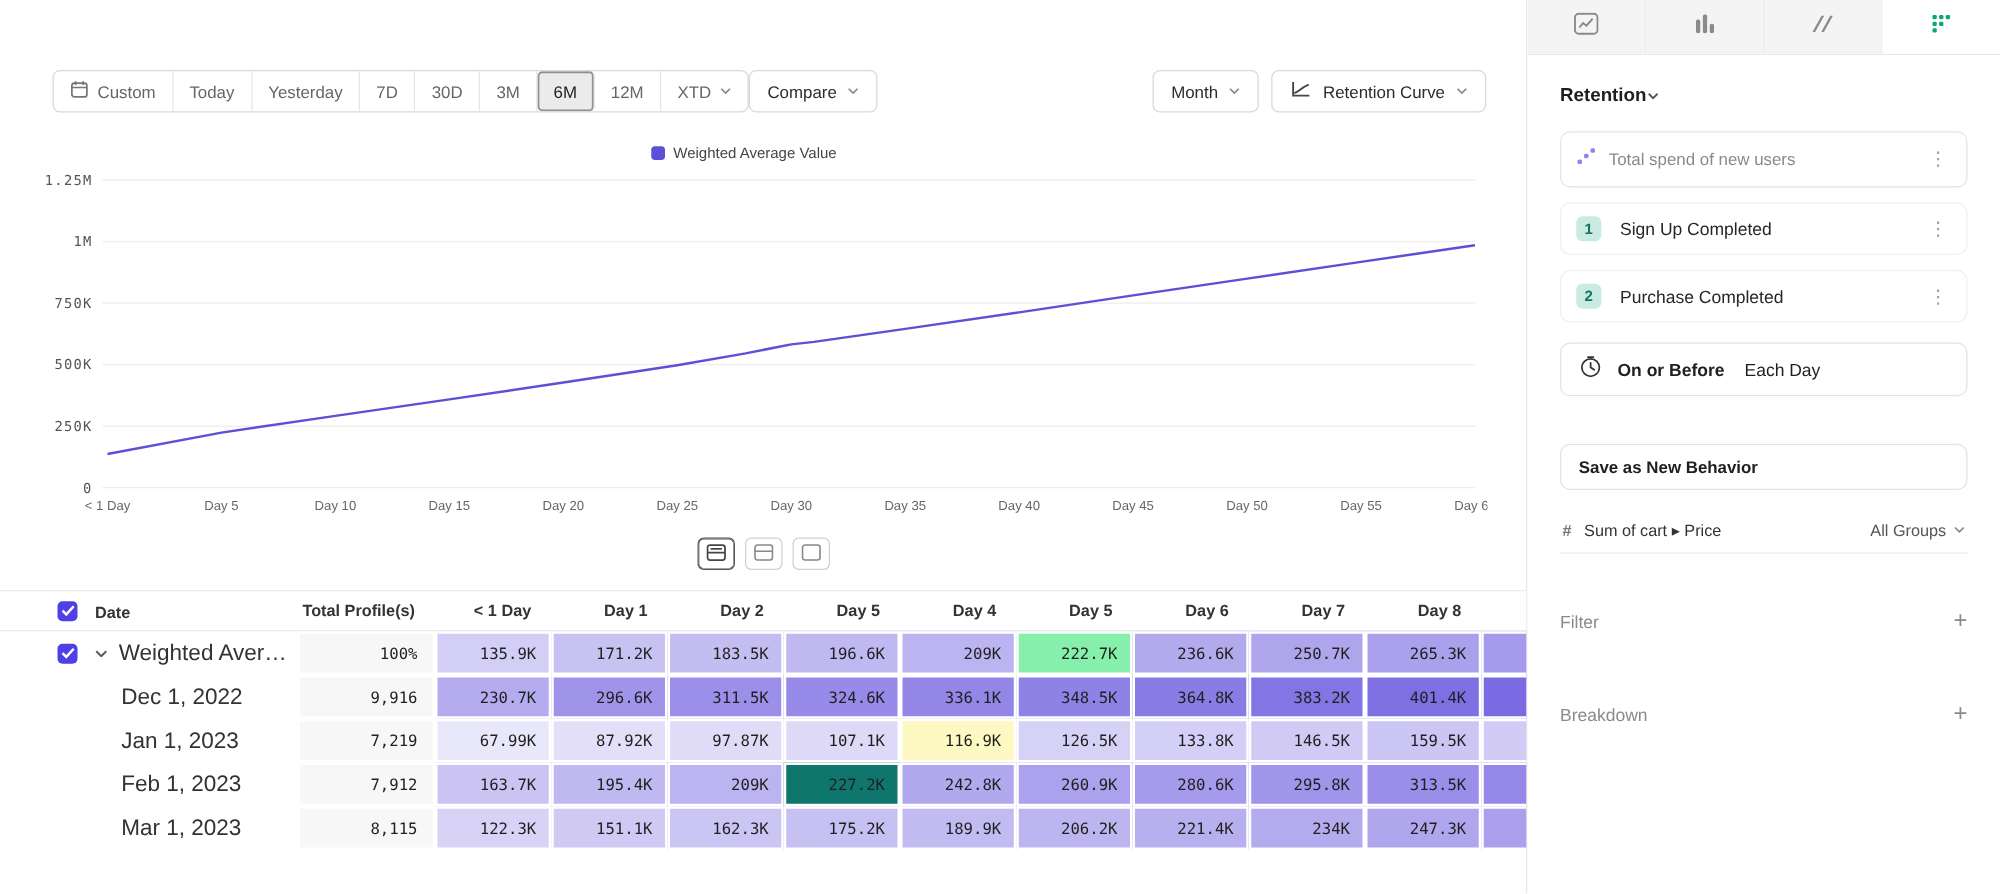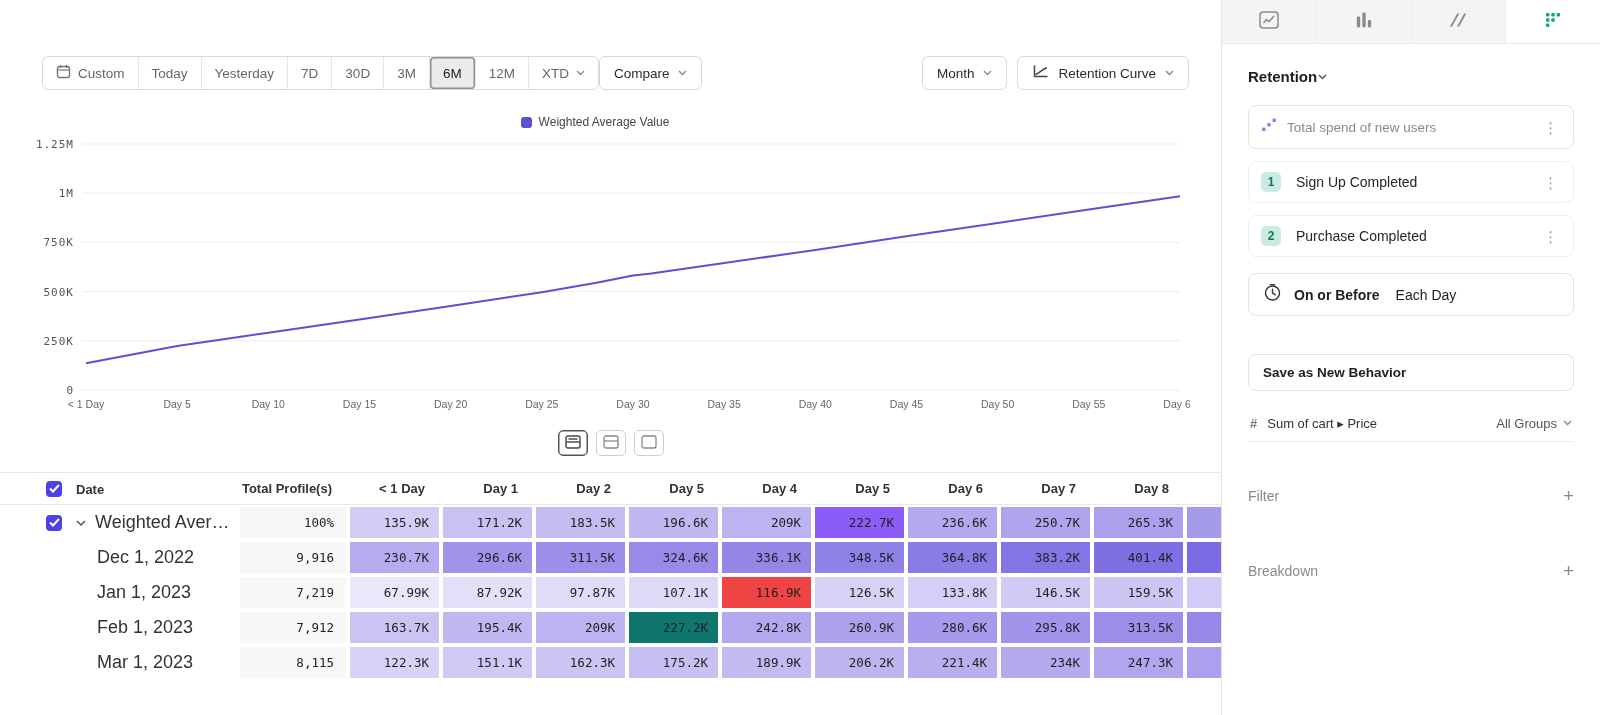--- a/index.html
+++ b/index.html
@@ -276,21 +276,21 @@
                   </span>
                   <span class="rowlabel">Weighted Average ...</span>
                 </span>
               </td>
               <td class="total-c">100%</td>
               <td class="heat" style="background:rgb(211,206,245)">135.9K</td>
               <td class="heat" style="background:rgb(200,194,243)">171.2K</td>
               <td class="heat" style="background:rgb(196,189,242)">183.5K</td>
               <td class="heat" style="background:rgb(192,184,241)">196.6K</td>
               <td class="heat" style="background:rgb(188,180,240)">209K</td>
-              <td class="heat" style="background:#8b5cf6">222.7K</td>
+              <td class="heat" style="background:#86efac">222.7K</td>
               <td class="heat" style="background:rgb(179,170,238)">236.6K</td>
               <td class="heat" style="background:rgb(175,165,237)">250.7K</td>
               <td class="heat" style="background:rgb(170,160,236)">265.3K</td>
               <td class="heat clip" style="background:#a59beb"></td>
             </tr>
             <tr>
               <td class="label-c date">
                 <span class="cellwrap">
                   <span class="rowlabel">Dec 1, 2022</span>
                 </span>
@@ -311,21 +311,21 @@
               <td class="label-c date">
                 <span class="cellwrap">
                   <span class="rowlabel">Jan 1, 2023</span>
                 </span>
               </td>
               <td class="total-c">7,219</td>
               <td class="heat" style="background:rgb(233,231,250)">67.99K</td>
               <td class="heat" style="background:rgb(227,223,249)">87.92K</td>
               <td class="heat" style="background:rgb(224,220,248)">97.87K</td>
               <td class="heat" style="background:rgb(221,217,247)">107.1K</td>
-              <td class="heat" style="background:#ef4444">116.9K</td>
+              <td class="heat" style="background:#fef9c3">116.9K</td>
               <td class="heat" style="background:rgb(214,210,246)">126.5K</td>
               <td class="heat" style="background:rgb(212,207,246)">133.8K</td>
               <td class="heat" style="background:rgb(208,202,245)">146.5K</td>
               <td class="heat" style="background:rgb(204,198,244)">159.5K</td>
               <td class="heat clip" style="background:#d1cbf5"></td>
             </tr>
             <tr>
               <td class="label-c date">
                 <span class="cellwrap">
                   <span class="rowlabel">Feb 1, 2023</span>

